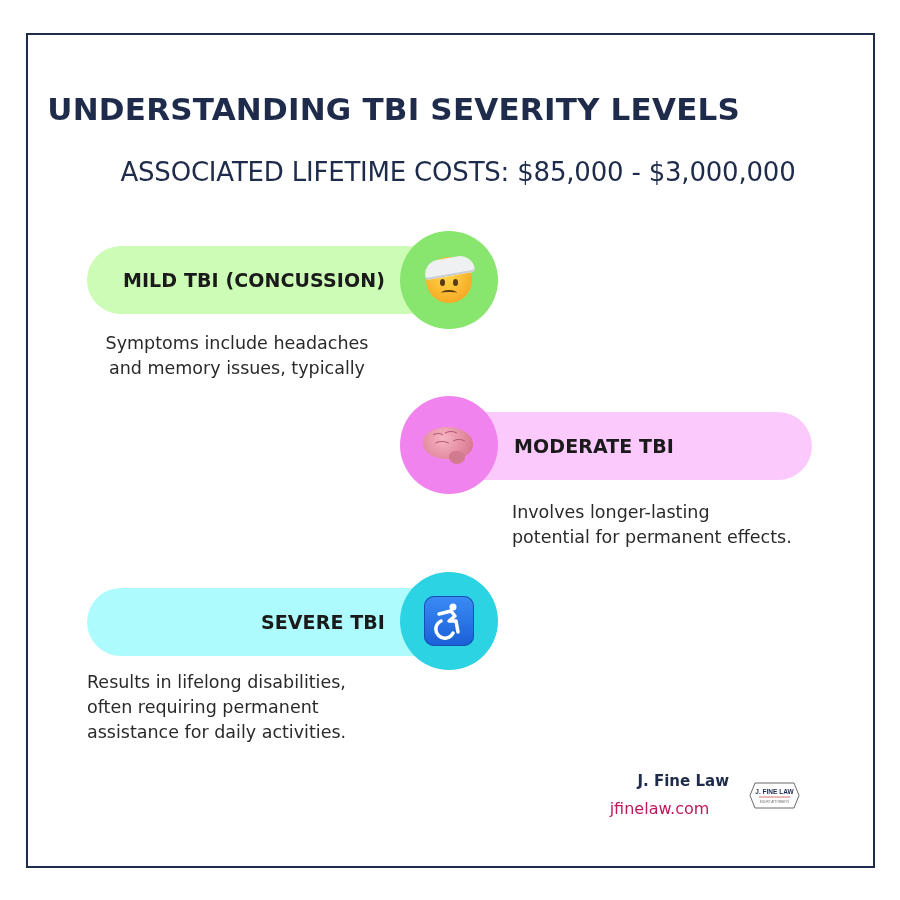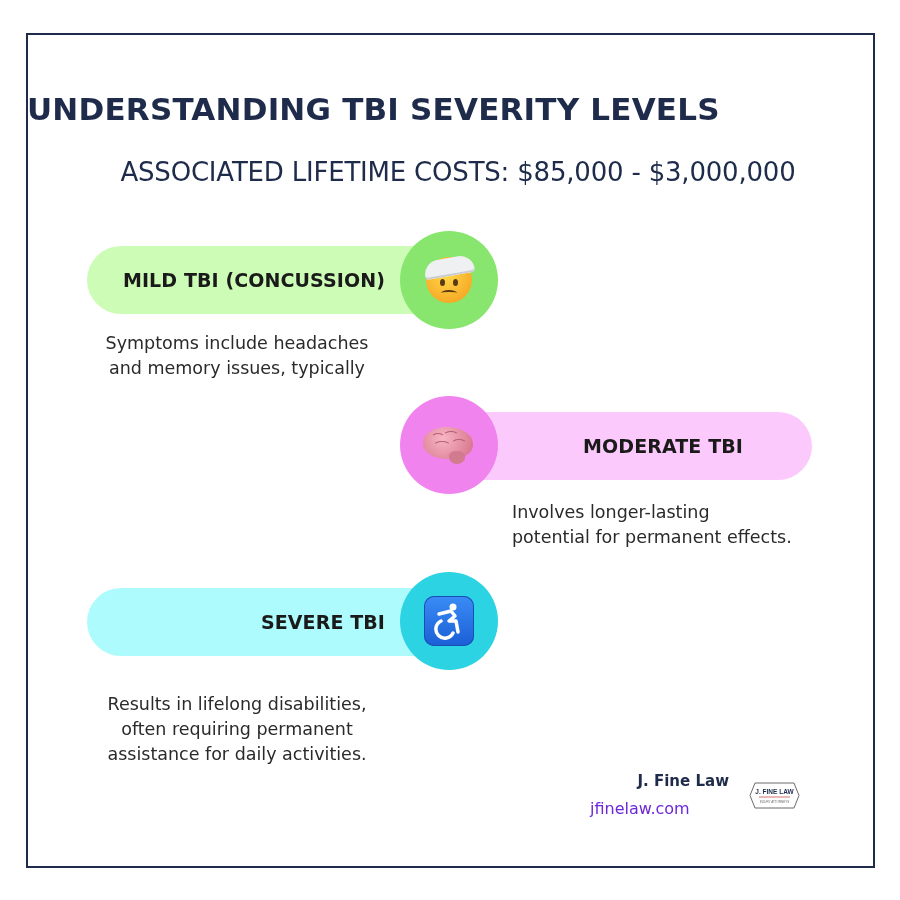--- a/index.html
+++ b/index.html
@@ -5,31 +5,31 @@
   * { box-sizing: border-box; margin: 0; padding: 0; }
   html, body { width: 900px; height: 900px; background: #ffffff; overflow: hidden; }
   body { position: relative; font-family: "DejaVu Sans", "Liberation Sans", sans-serif; color: #1f2a44; }
 
   .frame {
     position: absolute; left: 26px; top: 33px; width: 849px; height: 835px;
     border: 2px solid #1e2b4a; background: #ffffff;
   }
 
   .title {
-    position: absolute; left: 0; top: 91px; width: 740px; text-align: left;
-    font-size: 31px; font-weight: bold; color: #1e2b4a; letter-spacing: 0.2px; padding-left: 27px;
+    position: absolute; left: 0; top: 91px; width: 740px; text-align: right;
+    font-size: 31px; font-weight: bold; color: #1e2b4a; letter-spacing: 0.2px;
   }
   .subtitle {
     position: absolute; left: 0; top: 157px; width: 900px; text-align: center;
     font-size: 26px; font-weight: normal; color: #1e2b4a; letter-spacing: -0.2px; margin-left: 8px;
   }
 
   .pill {
     position: absolute; height: 68px; border-radius: 34px;
-    display: flex; align-items: center; justify-content: center;
+    display: flex; align-items: center;
   }
   .pill-label {
     font-size: 19px; font-weight: bold; color: #1a1a1a; letter-spacing: 0.1px;
   }
   .circle {
     position: absolute; width: 98px; height: 98px; border-radius: 50%;
     display: flex; align-items: center; justify-content: center;
   }
   .desc {
     position: absolute; font-size: 17.5px; line-height: 25px; color: #2a2a2a;
@@ -42,21 +42,21 @@
   .desc-mild { left: 87px; top: 331px; width: 300px; text-align: center; }
 
   
   .pill-moderate { left: 412px; top: 412px; width: 400px; background: #fcc9fc; padding-left: 102px; }
   .circle-moderate { left: 400px; top: 396px; background: #f183ef; }
   .desc-moderate { left: 512px; top: 500px; width: 300px; text-align: left; }
 
   
   .pill-severe { left: 87px; top: 588px; width: 400px; background: #aefbfd; justify-content: flex-end; padding-right: 102px; }
   .circle-severe { left: 400px; top: 572px; background: #2bd3e3; }
-  .desc-severe { left: 87px; top: 692px; width: 300px; text-align: center; }
+  .desc-severe { left: 87px; top: 670px; width: 300px; text-align: left; }
 
   
   .emoji-face {
     position: relative; width: 46px; height: 46px; border-radius: 50%;
     background: radial-gradient(circle at 45% 40%, #ffd84a, #f6a623 80%);
   }
   .emoji-face .bandage {
     position: absolute; left: -2px; top: 1px; width: 50px; height: 18px;
     background: #eef0f2; border-radius: 24px 24px 6px 6px; transform: rotate(-10deg);
     box-shadow: inset 0 -2px 0 #c9cdd2;
@@ -92,22 +92,22 @@
     display: flex; align-items: center; justify-content: center;
     box-shadow: inset 0 0 0 1px #1a4fb0;
   }
 
   
   .brand-name {
     position: absolute; left: 600px; top: 772px; width: 129px; text-align: right;
     font-size: 15px; font-weight: bold; color: #1e2b4a;
   }
   .brand-url {
-    position: absolute; left: 590px; top: 799px; width: 139px; text-align: left;
-    font-size: 16px; color: #6d28d9;
+    position: absolute; left: 590px; top: 799px; width: 139px; text-align: center;
+    font-size: 16px; color: #be185d;
   }
   .brand-logo {
     position: absolute; left: 749px; top: 782px; width: 51px; height: 27px;
   }
 </style>
 </head>
 <body>
 
 <div class="frame"></div>
 

